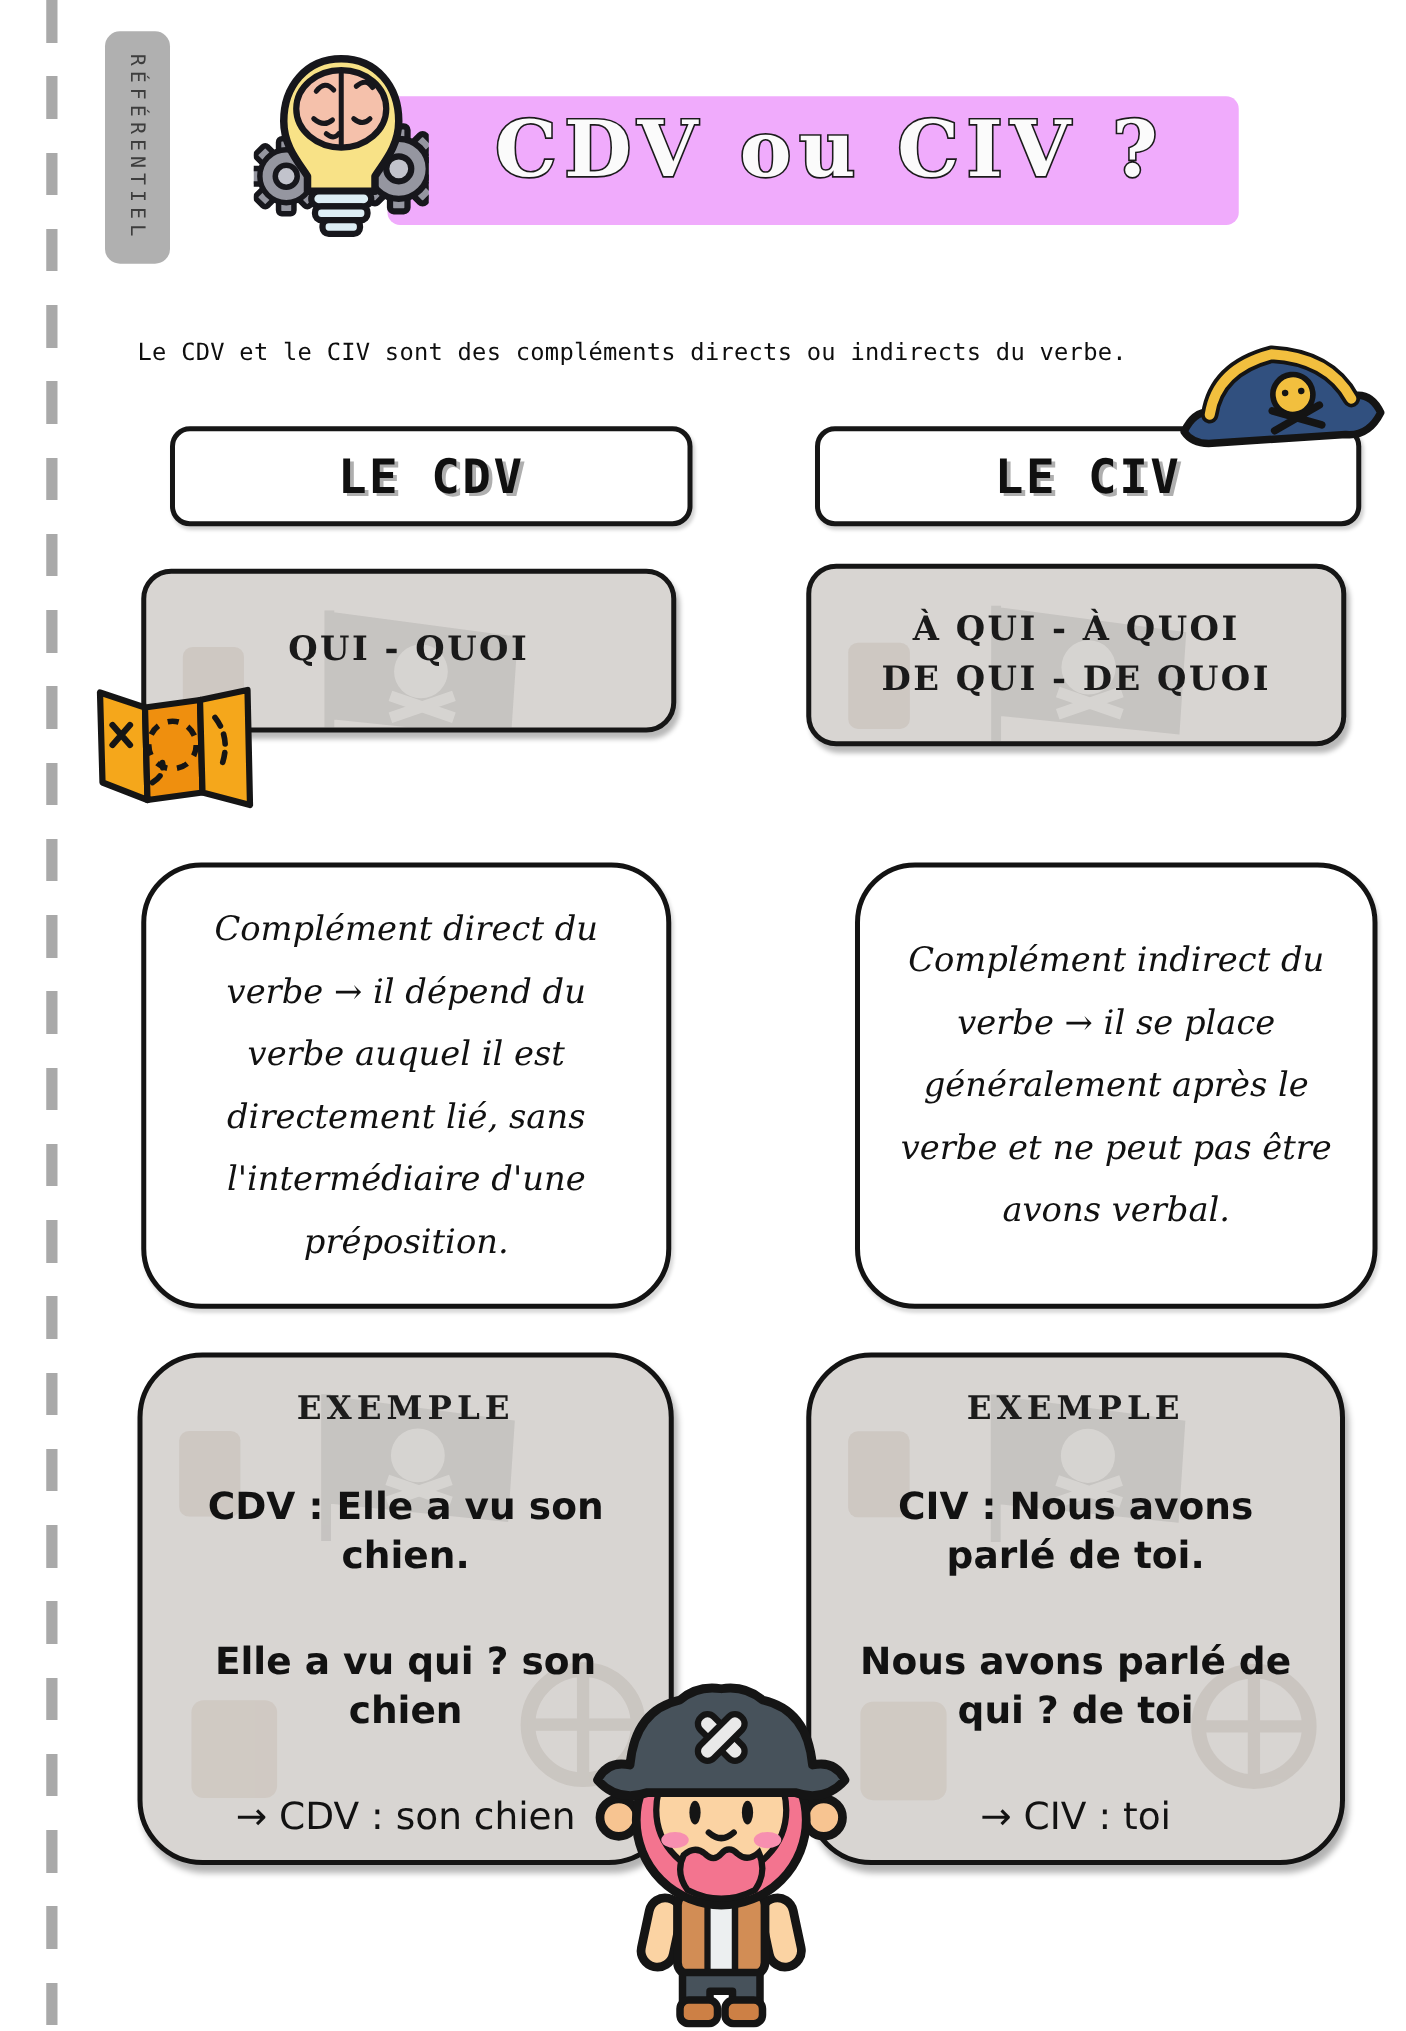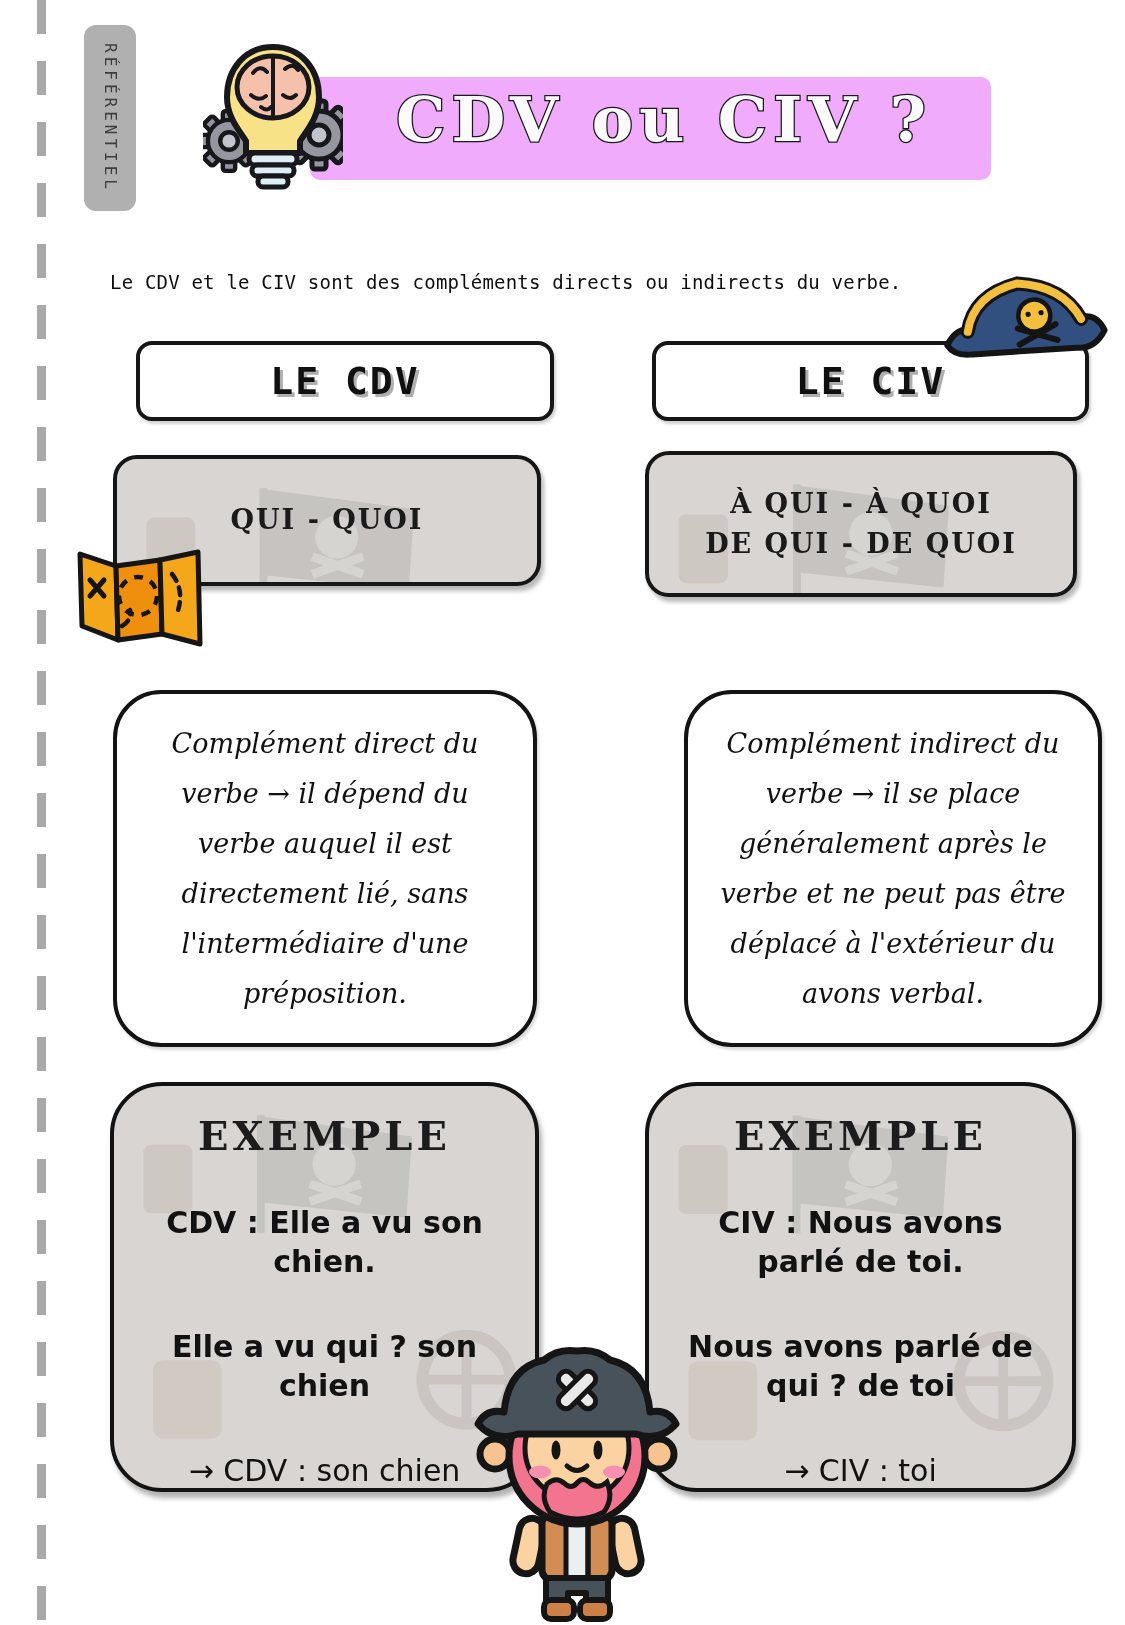--- a/index.html
+++ b/index.html
@@ -34,21 +34,21 @@
     box-shadow:2px 3px 3px rgba(0,0,0,.15);display:flex;flex-direction:column;align-items:center;justify-content:center;}
   .def-cdv{left:113px;top:690px;width:416px;height:349px;}
   .def-civ{left:646px;top:690px;width:410px;height:349px;margin-left:38px;}
   .def-line{font-family:"DejaVu Serif",serif;font-style:italic;font-size:27px;color:#111;line-height:50px;white-space:nowrap;}
 
   .ex-box{position:absolute;background:#d8d5d2;border:4px solid #131313;border-radius:52px;overflow:hidden;
     box-shadow:3px 6px 5px rgba(0,0,0,.3);}
   .ex-cdv{left:110px;top:1082px;width:421px;height:402px;}
   .ex-civ{left:645px;top:1082px;width:423px;height:402px;}
   .ex-content{position:relative;z-index:2;display:flex;flex-direction:column;align-items:center;padding:26px 28px 0 28px;}
-  .ex-title{font-family:"DejaVu Serif",serif;font-weight:bold;font-size:40px;color:#1c1c1c;letter-spacing:4px;}
+  .ex-title{font-family:"DejaVu Serif",serif;font-weight:bold;font-size:26px;color:#1c1c1c;letter-spacing:4px;}
   .ex-sentence{margin-top:44px;font-weight:bold;font-size:30px;color:#121212;text-align:center;line-height:1.3;}
   .ex-question{margin-top:46px;font-weight:bold;font-size:30px;color:#121212;text-align:center;line-height:1.3;}
   .ex-answer{margin-top:48px;font-weight:normal;font-size:30px;color:#121212;text-align:center;}
   .pirate{position:absolute;left:452px;top:1322px;width:250px;height:300px;z-index:8;}
 </style>
 </head>
 <body>
 
 <div class="page">
 
@@ -177,21 +177,20 @@
     <div class="def-line">directement lié, sans</div>
     <div class="def-line">l'intermédiaire d'une</div>
     <div class="def-line">préposition.</div>
   </div>
 
   <div class="def-box def-civ">
     <div class="def-line">Complément indirect du</div>
     <div class="def-line">verbe → il se place</div>
     <div class="def-line">généralement après le</div>
     <div class="def-line">verbe et ne peut pas être</div>
-    <div class="def-line">déplacé à l'extérieur du</div>
     <div class="def-line">avons verbal.</div>
   </div>
 
   <div class="ex-box ex-cdv">
     <svg class="watermark" viewBox="0 0 430 410" preserveAspectRatio="xMidYMid slice">
       <rect x="30" y="60" width="50" height="70" rx="8" fill="#8a6c55"></rect>
       <path d="M150,30 L150,150 M150,35 L300,55 L295,130 L150,115 Z" fill="#4a4a4a" stroke="#4a4a4a" stroke-width="8"></path>
       <circle cx="225" cy="80" r="22" fill="#cfcfcf"></circle>
       <path d="M200,118 L252,100 M200,100 L252,118" stroke="#cfcfcf" stroke-width="9"></path>
       <circle cx="360" cy="300" r="45" fill="none" stroke="#6d5a48" stroke-width="12"></circle>

